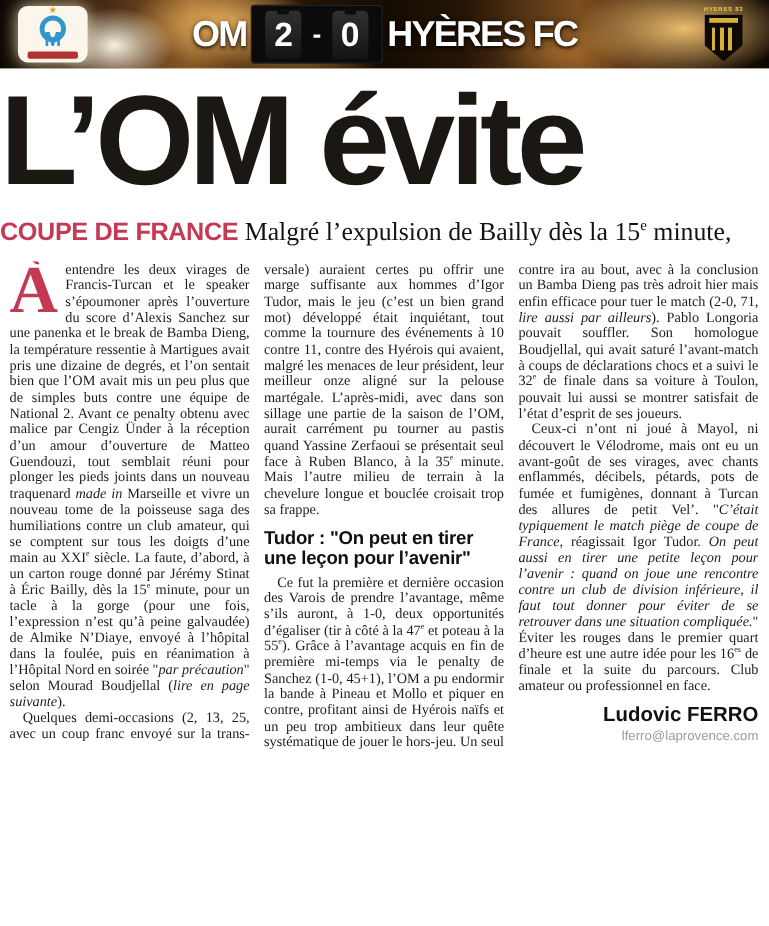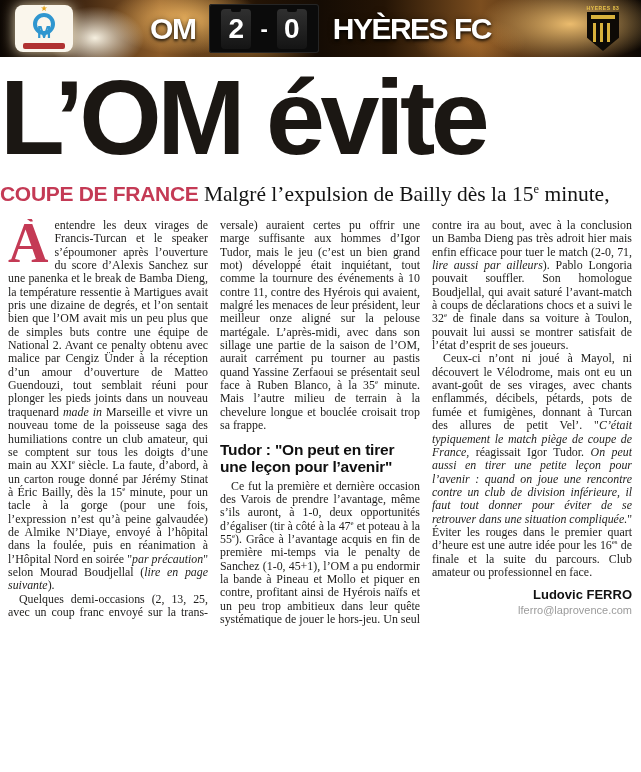--- a/index.html
+++ b/index.html
@@ -19,21 +19,21 @@
     position:relative; width:641px; height:57px; overflow:hidden;
     display:flex; align-items:center; justify-content:center;
     background:
       radial-gradient(ellipse 70px 45px at 95px 38px, rgba(255,250,235,.95), rgba(255,250,235,0) 70%),
       radial-gradient(ellipse 110px 50px at 185px 20px, rgba(255,195,105,.85), rgba(255,195,105,0) 70%),
       radial-gradient(ellipse 90px 40px at 255px 48px, rgba(230,160,70,.45), rgba(230,160,70,0) 70%),
       radial-gradient(ellipse 130px 55px at 570px 24px, rgba(255,205,120,.9), rgba(255,205,120,0) 70%),
       radial-gradient(ellipse 80px 35px at 470px 42px, rgba(200,130,55,.5), rgba(200,130,55,0) 70%),
       linear-gradient(90deg,#0c0703 0%,#3d2410 12%,#8a5a28 25%,#241405 40%,#150c04 50%,#241405 60%,#7c4e1f 75%,#3a220e 88%,#0c0703 100%);
   }
-  .score-center{ display:flex; align-items:center; gap:14px; }
+  .score-center{ display:flex; align-items:center; gap:4px; }
   .team-name{
     font-family:"Liberation Sans", sans-serif; font-weight:800; color:#fff;
     font-size:30px; letter-spacing:-1.5px; text-shadow:0 2px 3px rgba(0,0,0,.75), 0 0 6px rgba(0,0,0,.4);
     white-space:nowrap;
   }
   .score-box{
     background:#0b0b0b; border-radius:3px; height:49px; padding:4px 12px;
     display:flex; align-items:center; gap:9px; box-shadow:inset 0 0 0 1px #252525;
   }
   .score-digit{
@@ -91,21 +91,21 @@
   .para.flow{ text-align-last:justify; }
   .dropcap{
     float:left; color:var(--red); font-weight:700; font-size:56px; line-height:42px;
     padding:3px 6px 0 0; font-family:"Liberation Serif", serif;
   }
   .subhead{
     font-family:"Liberation Sans", sans-serif; font-weight:700; color:#101010;
     font-size:15.5px; line-height:17.5px; letter-spacing:-.2px; margin:8px 0 4px 0;
   }
   .byline{ text-align:right; margin-top:8px; }
-  .byline-author{ font-family:"Liberation Sans", sans-serif; font-weight:700; font-size:13px; color:#111; }
+  .byline-author{ font-family:"Liberation Sans", sans-serif; font-weight:700; font-size:17px; color:#111; }
   .byline-email{ font-family:"Liberation Sans", sans-serif; font-size:11px; color:#9b9b9b; margin-top:2px; }
   em{ font-style:italic; }
 </style>
 </head>
 <body>
 
 <div class="page">
 
   <div class="scoreboard">
     <div class="crest-om">

